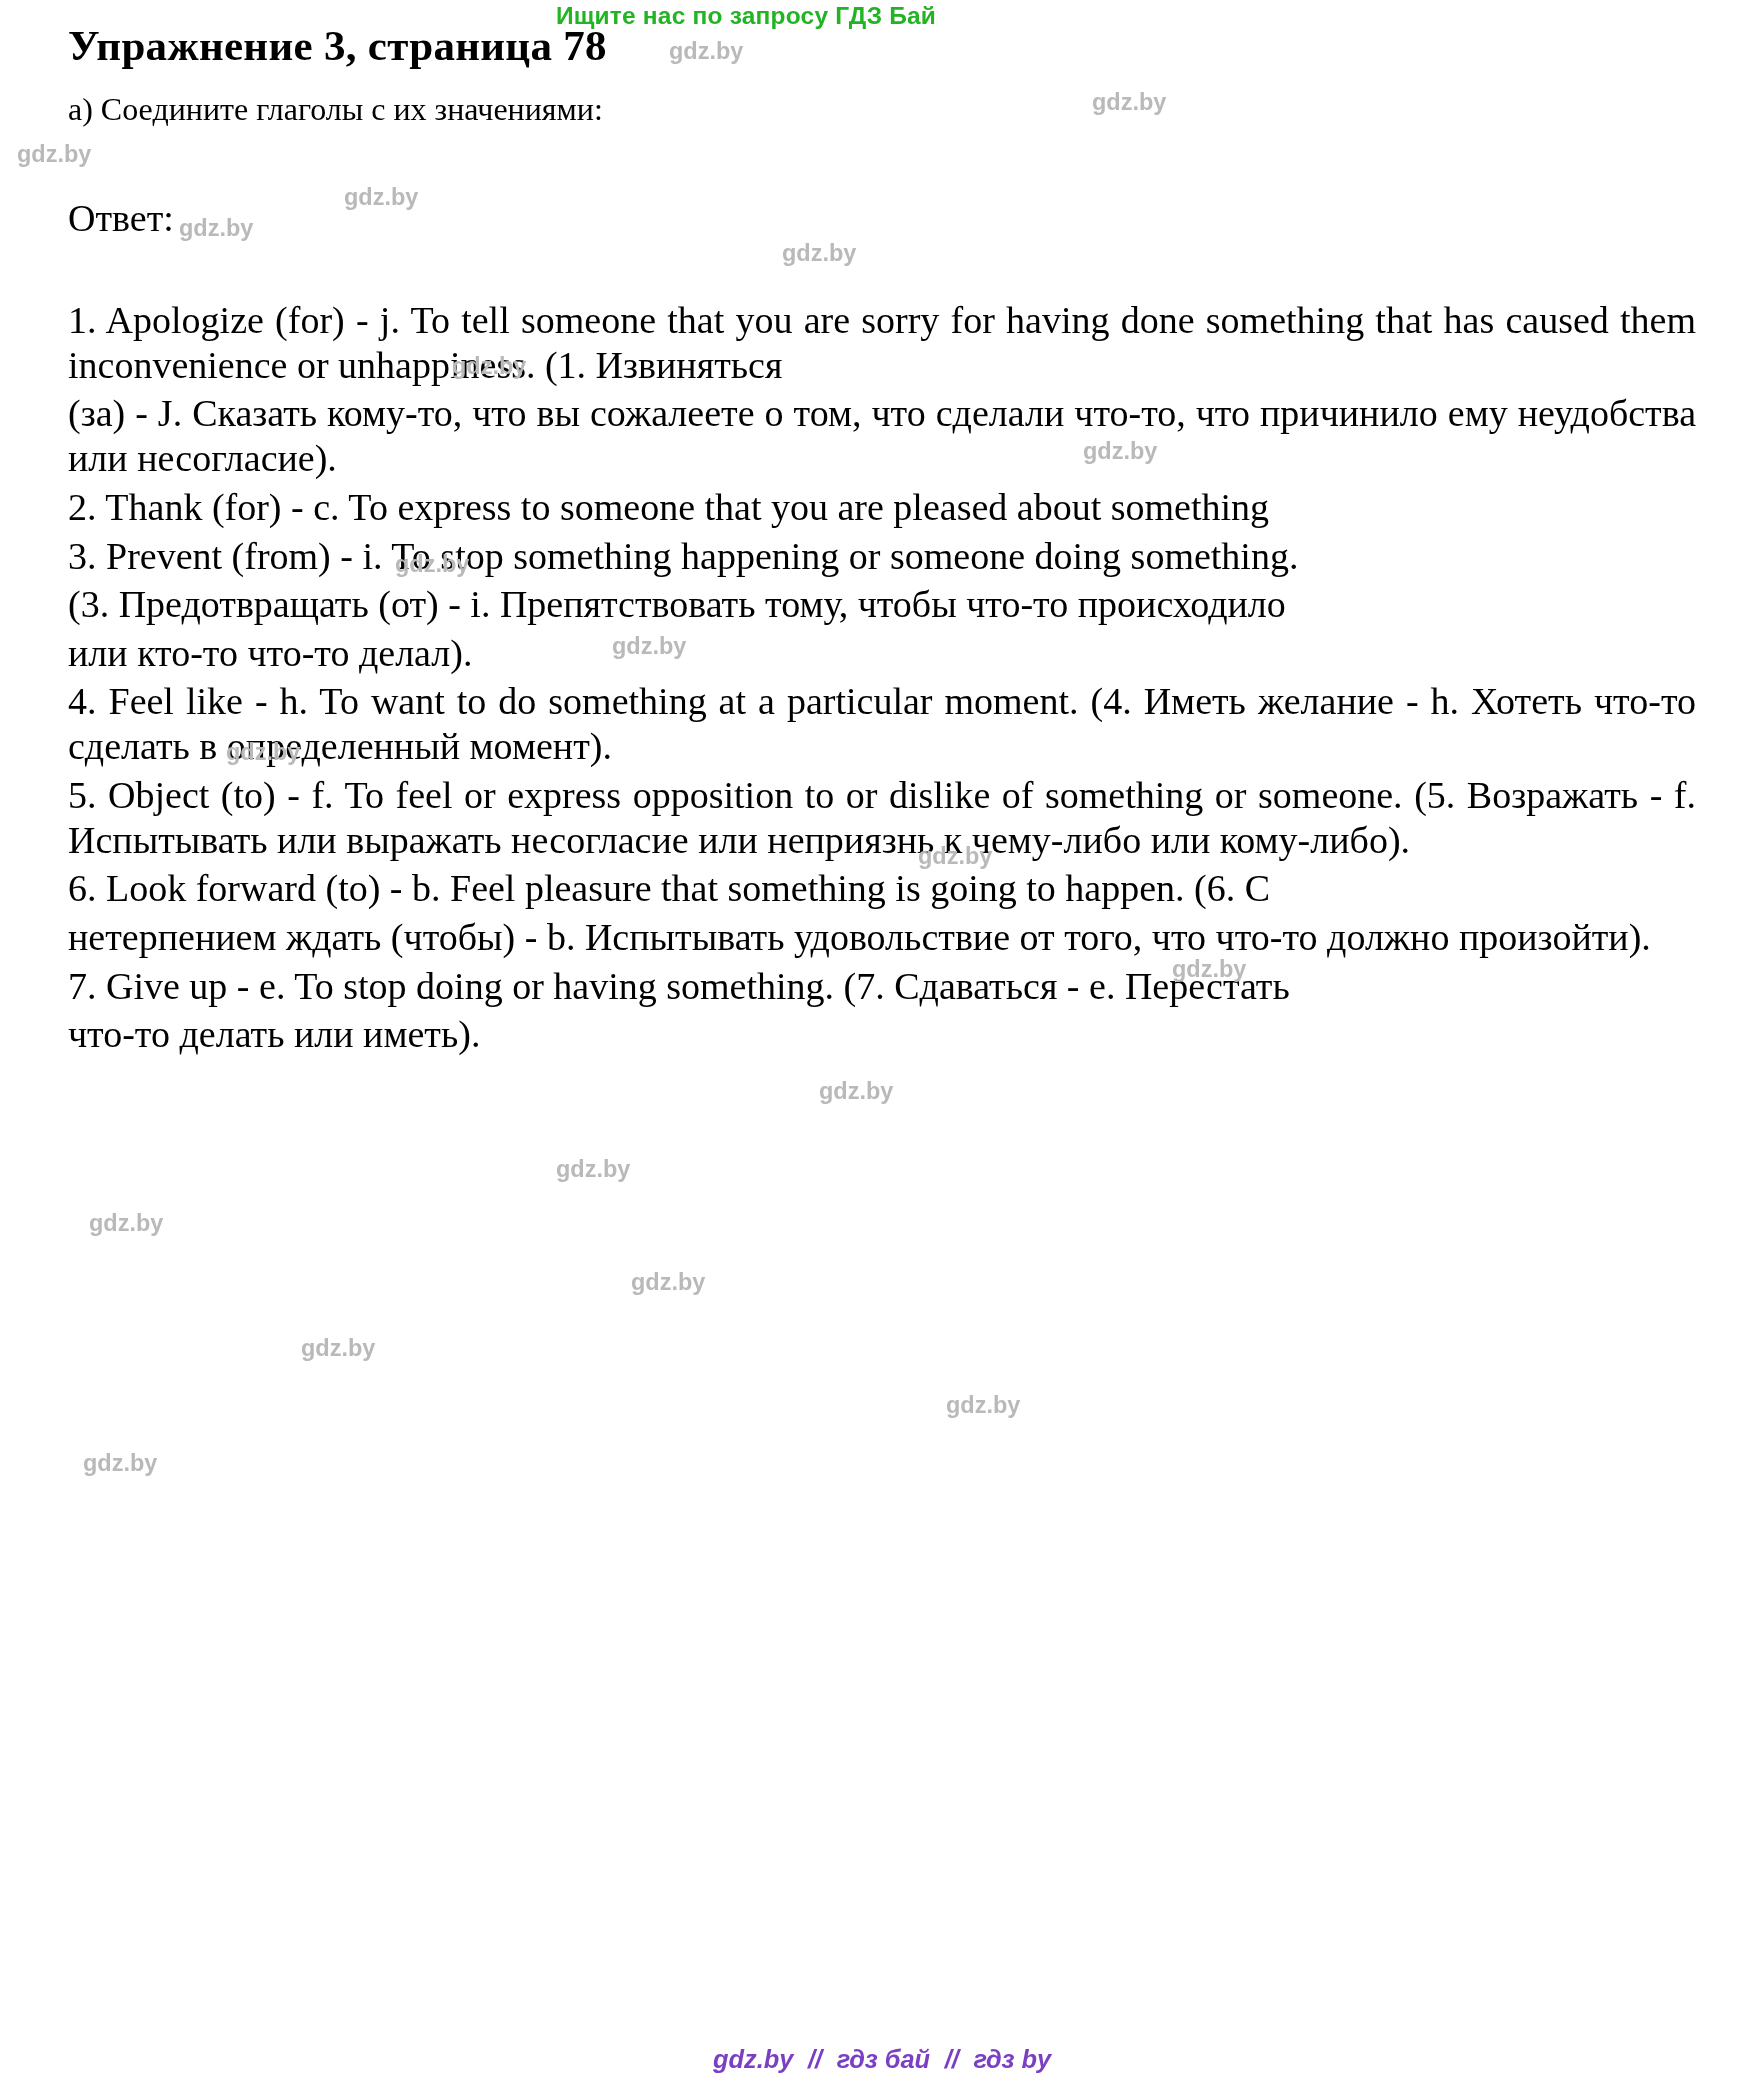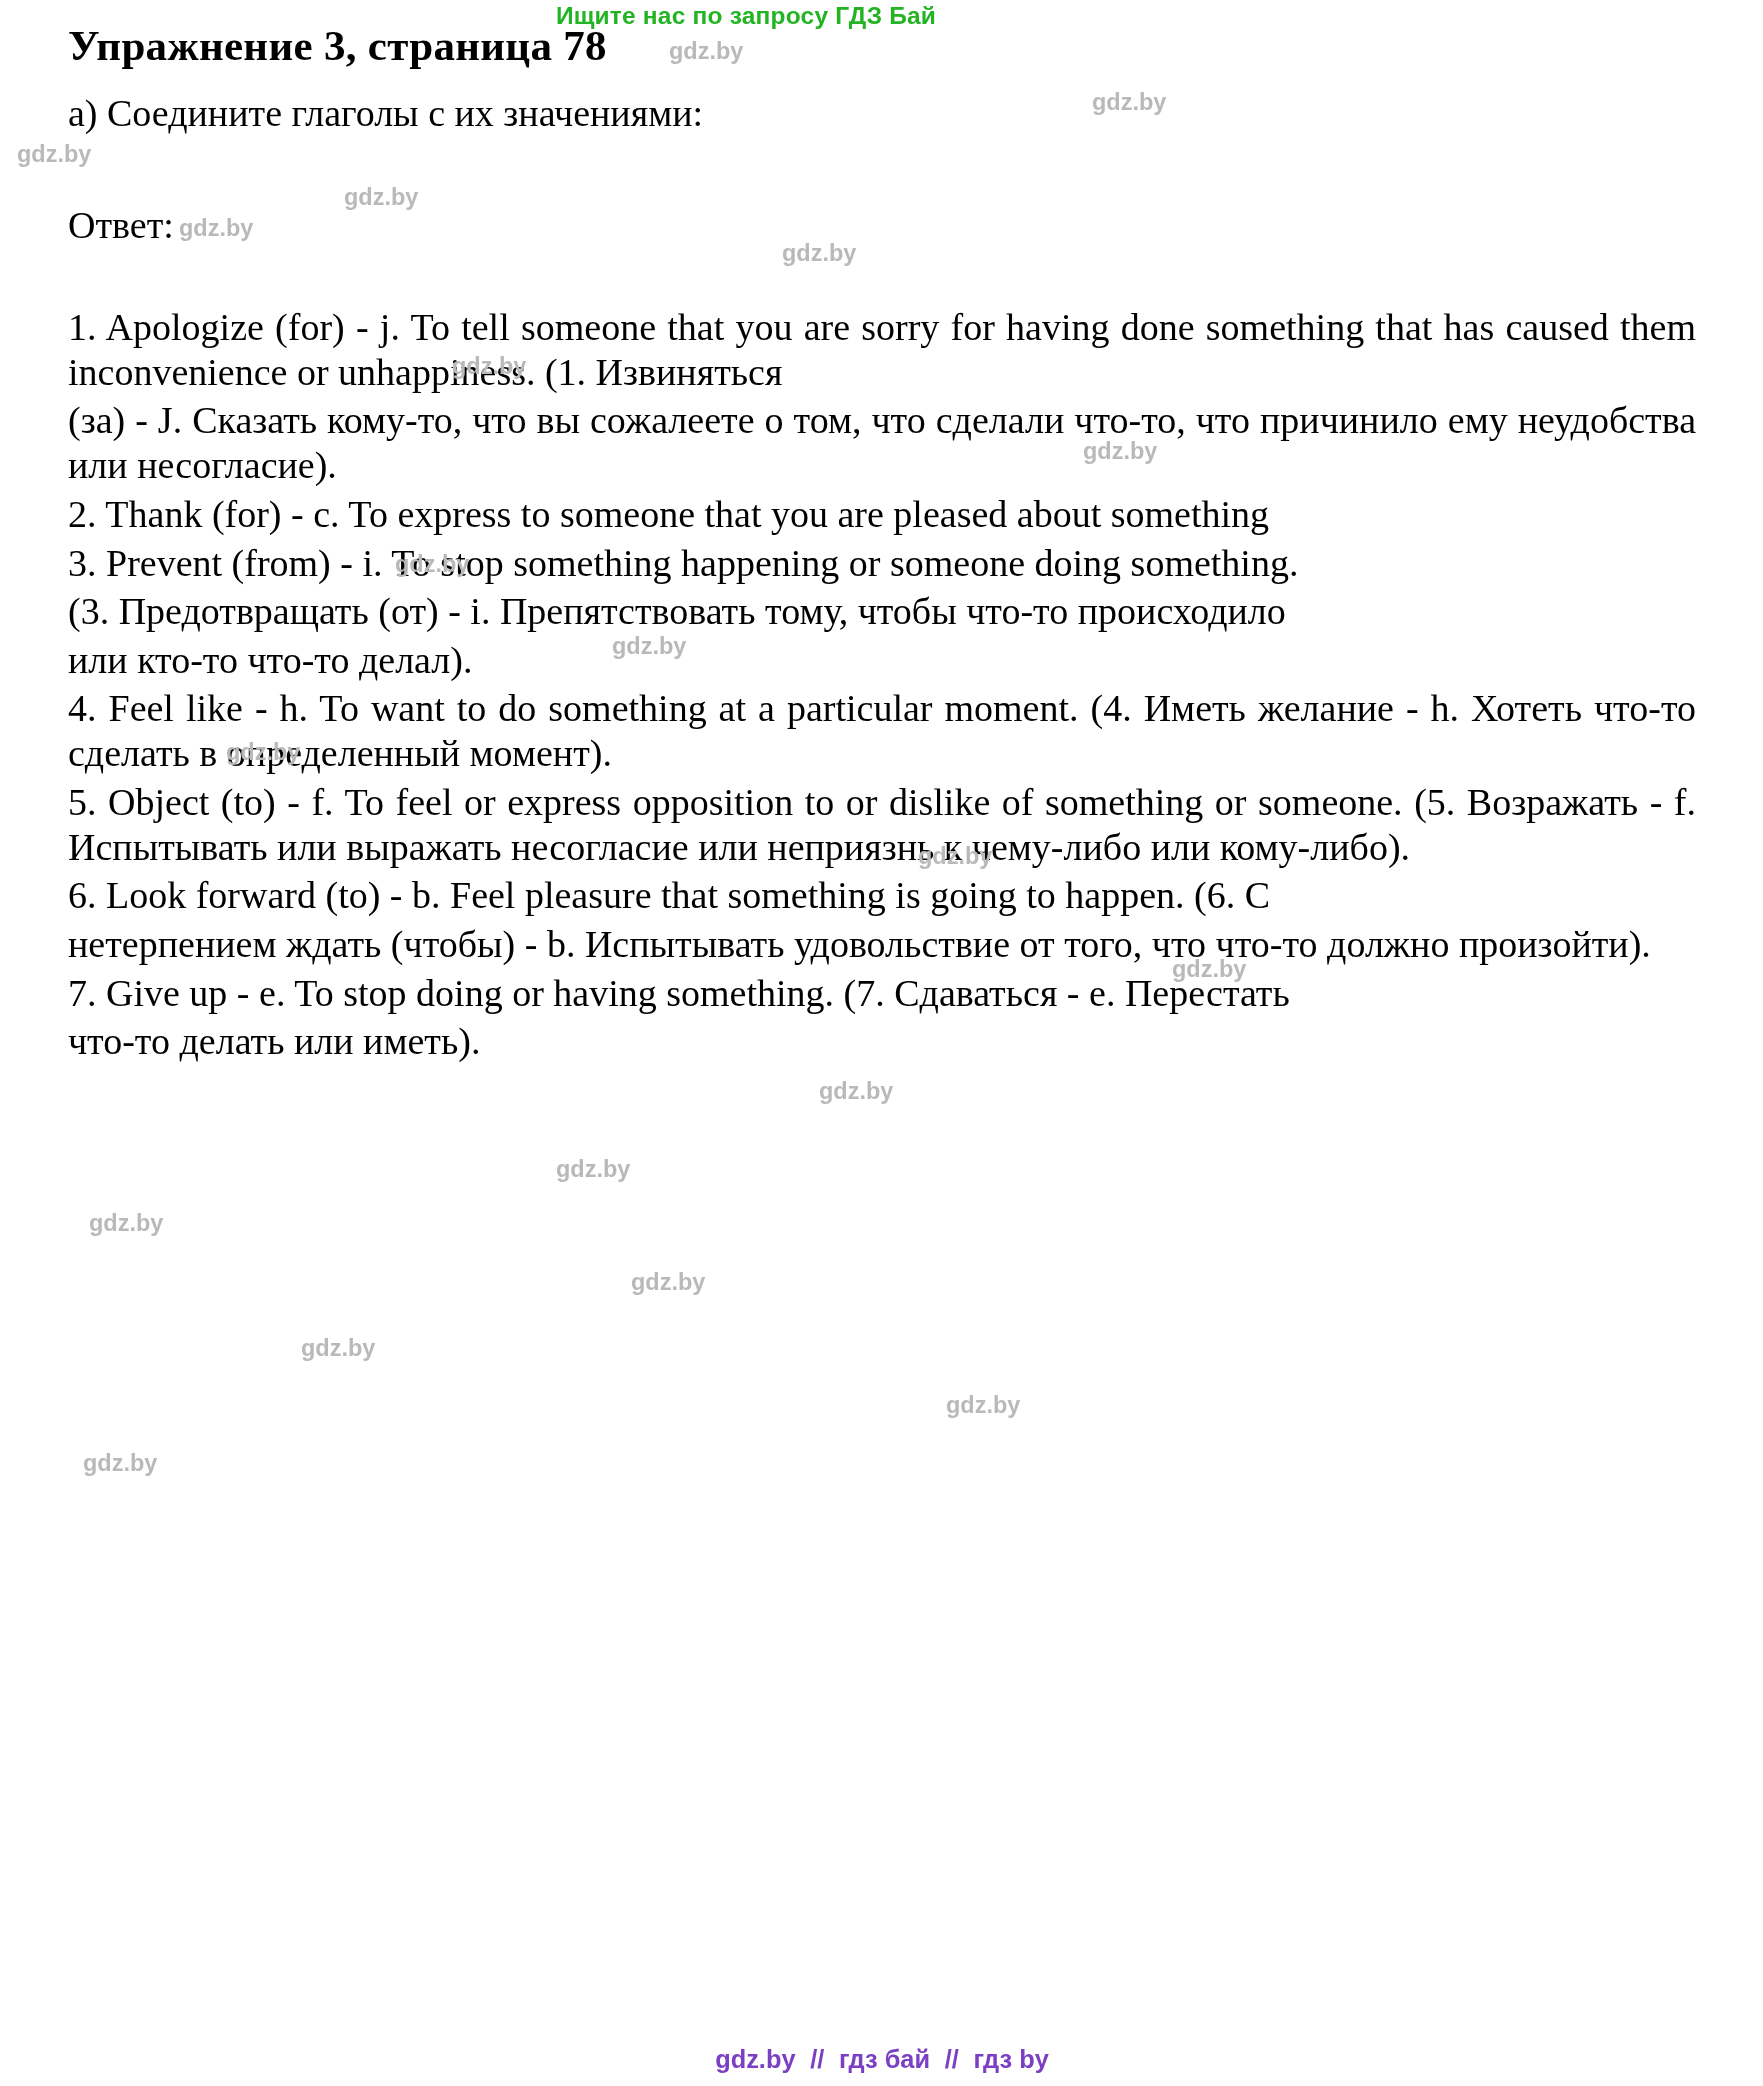--- a/index.html
+++ b/index.html
@@ -44,21 +44,21 @@
     margin: 0;
     padding-top: 21px;
     font-size: 43px;
     font-weight: 700;
     font-family: "Liberation Serif", serif;
     letter-spacing: 0.3px;
   }
 
   .task-line {
     margin-top: 21px;
-    font-size: 38px;
+    font-size: 32px;
   }
 
   .answer-label {
     margin-top: 68px;
     font-size: 38px;
   }
 
   
   .answer-body {
     margin-top: 58px;
@@ -90,20 +90,21 @@
   .footer {
     position: absolute;
     left: 0;
     bottom: 13px;
     width: 1764px;
     text-align: center;
     color: #7b3fc4;
     font-family: "Liberation Sans", sans-serif;
     font-size: 25.4px;
     font-weight: 700;
+    font-style: italic;
   }
   .footer span { margin: 0 3.8px; }
 </style>
 </head>
 <body>
 
 <div class="page">
 
   <div class="promo">Ищите нас по запросу ГДЗ Бай</div>
 

